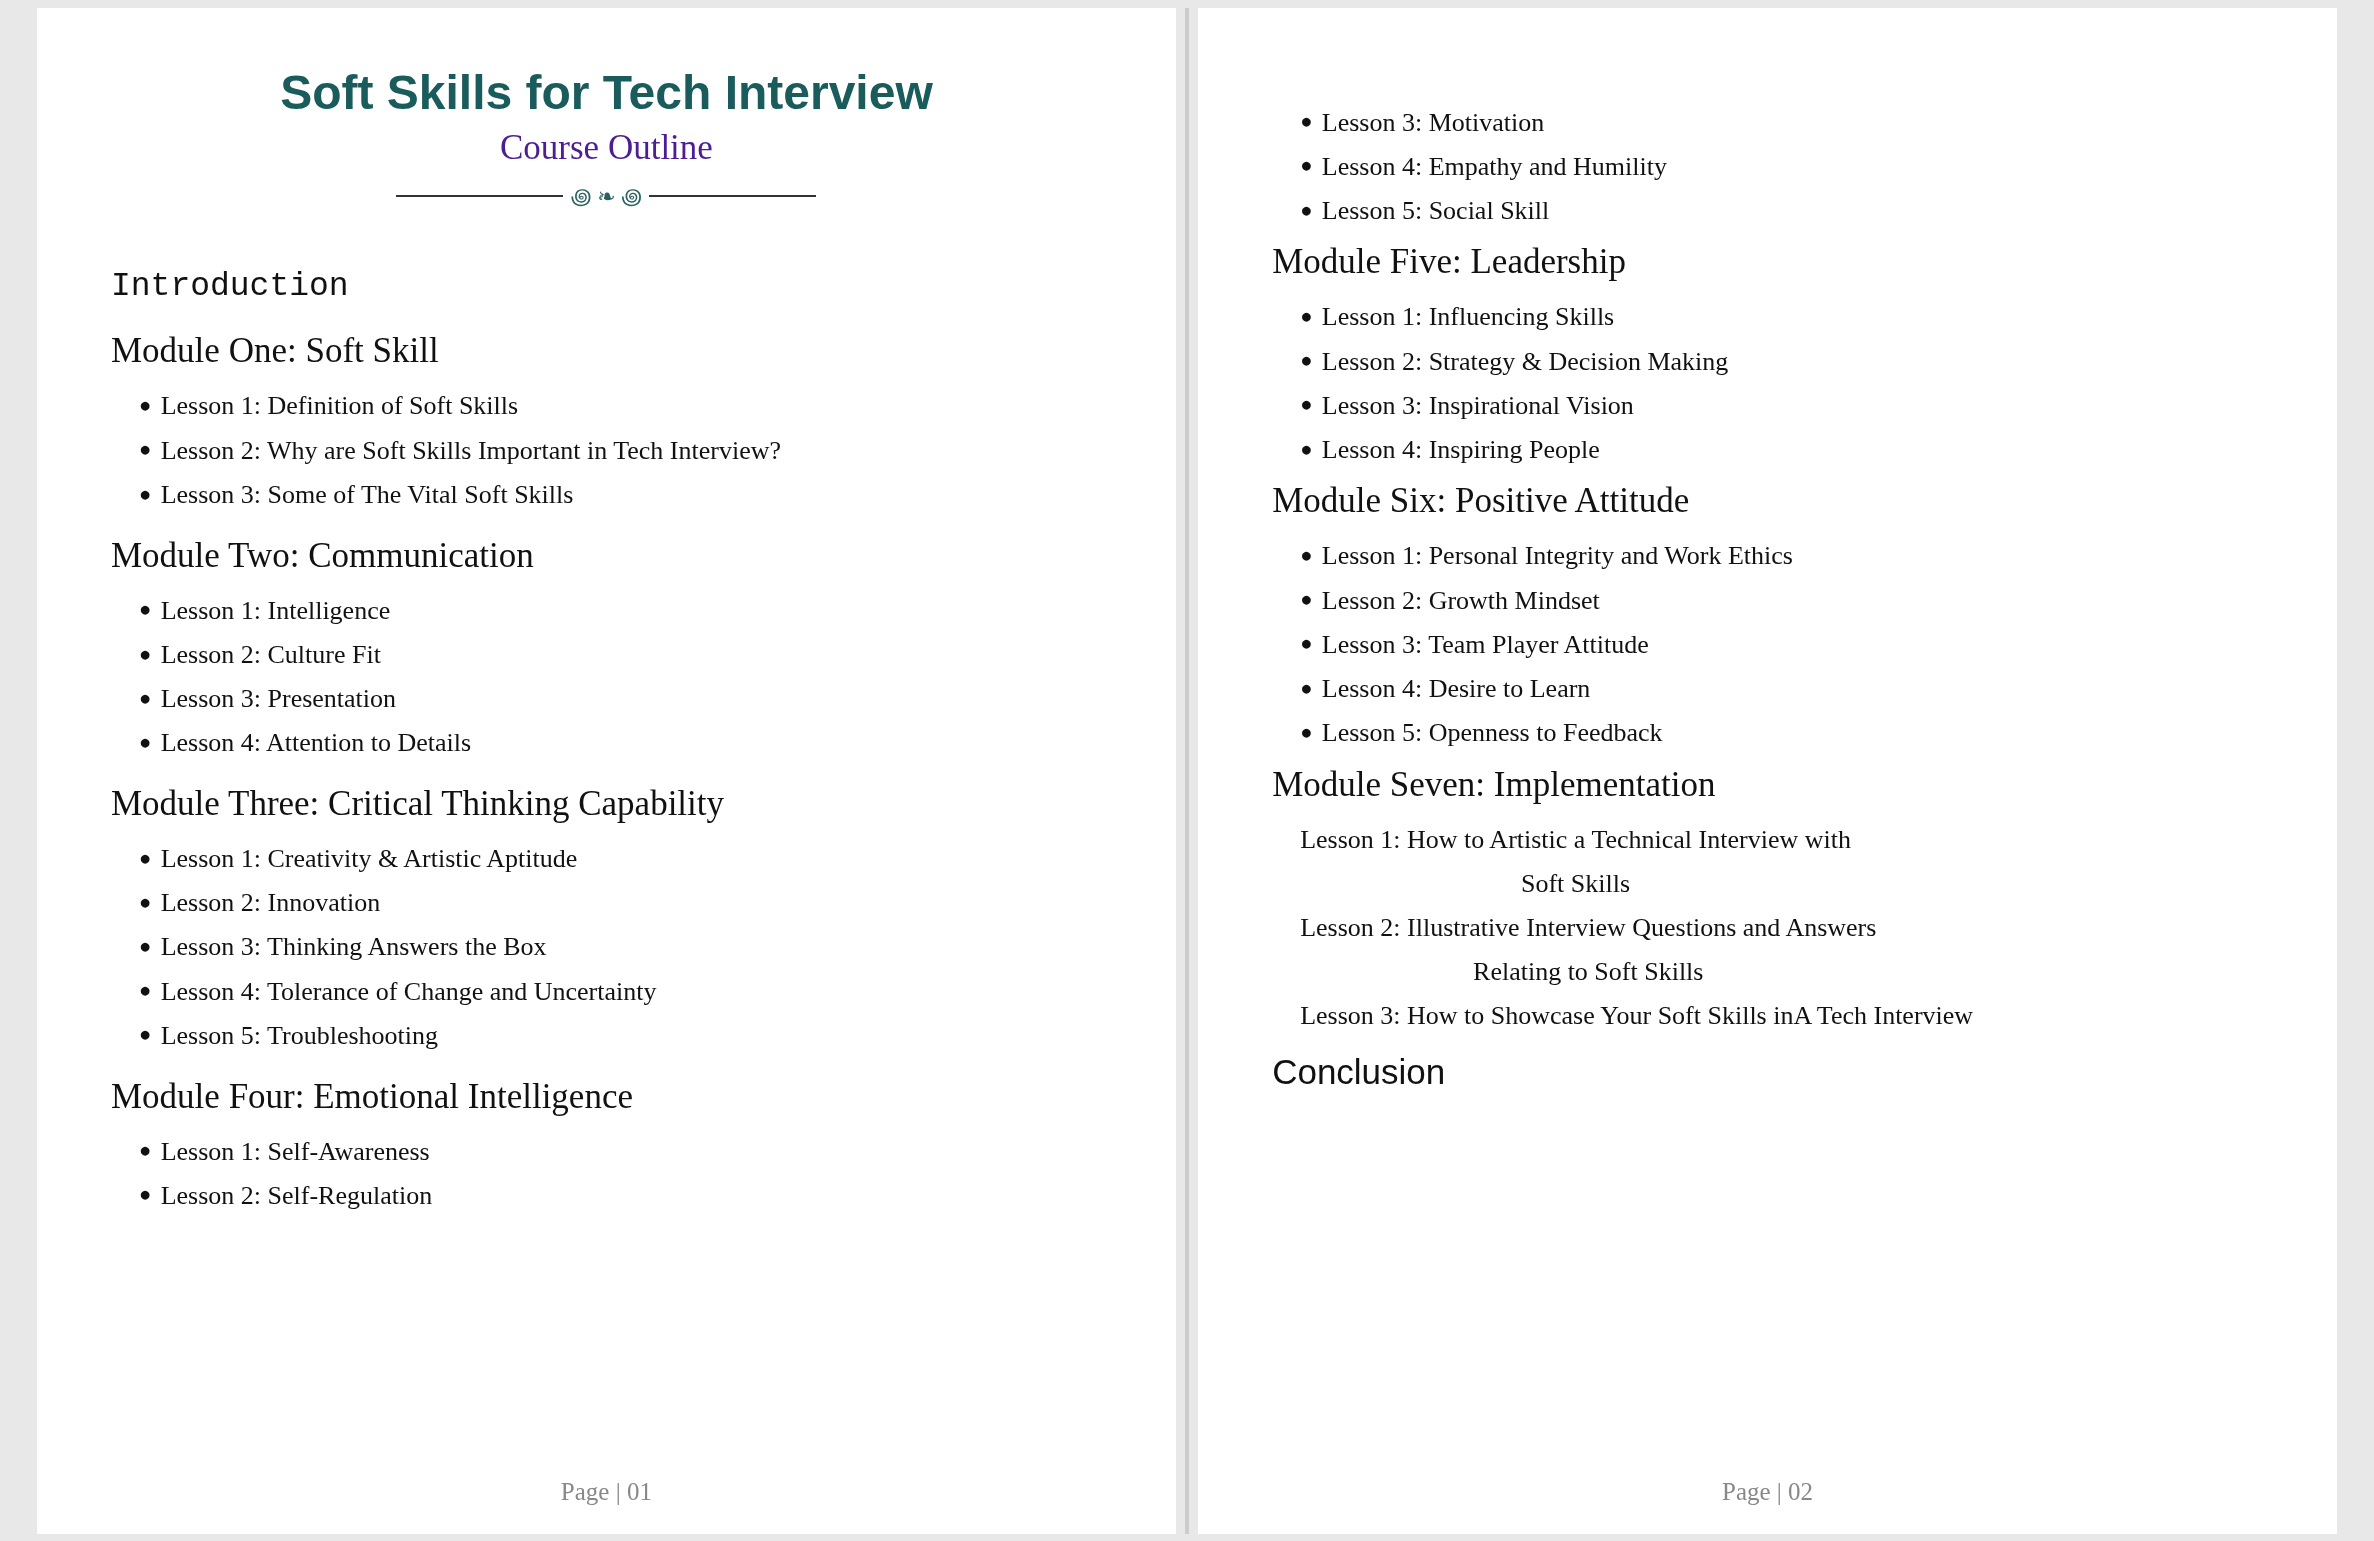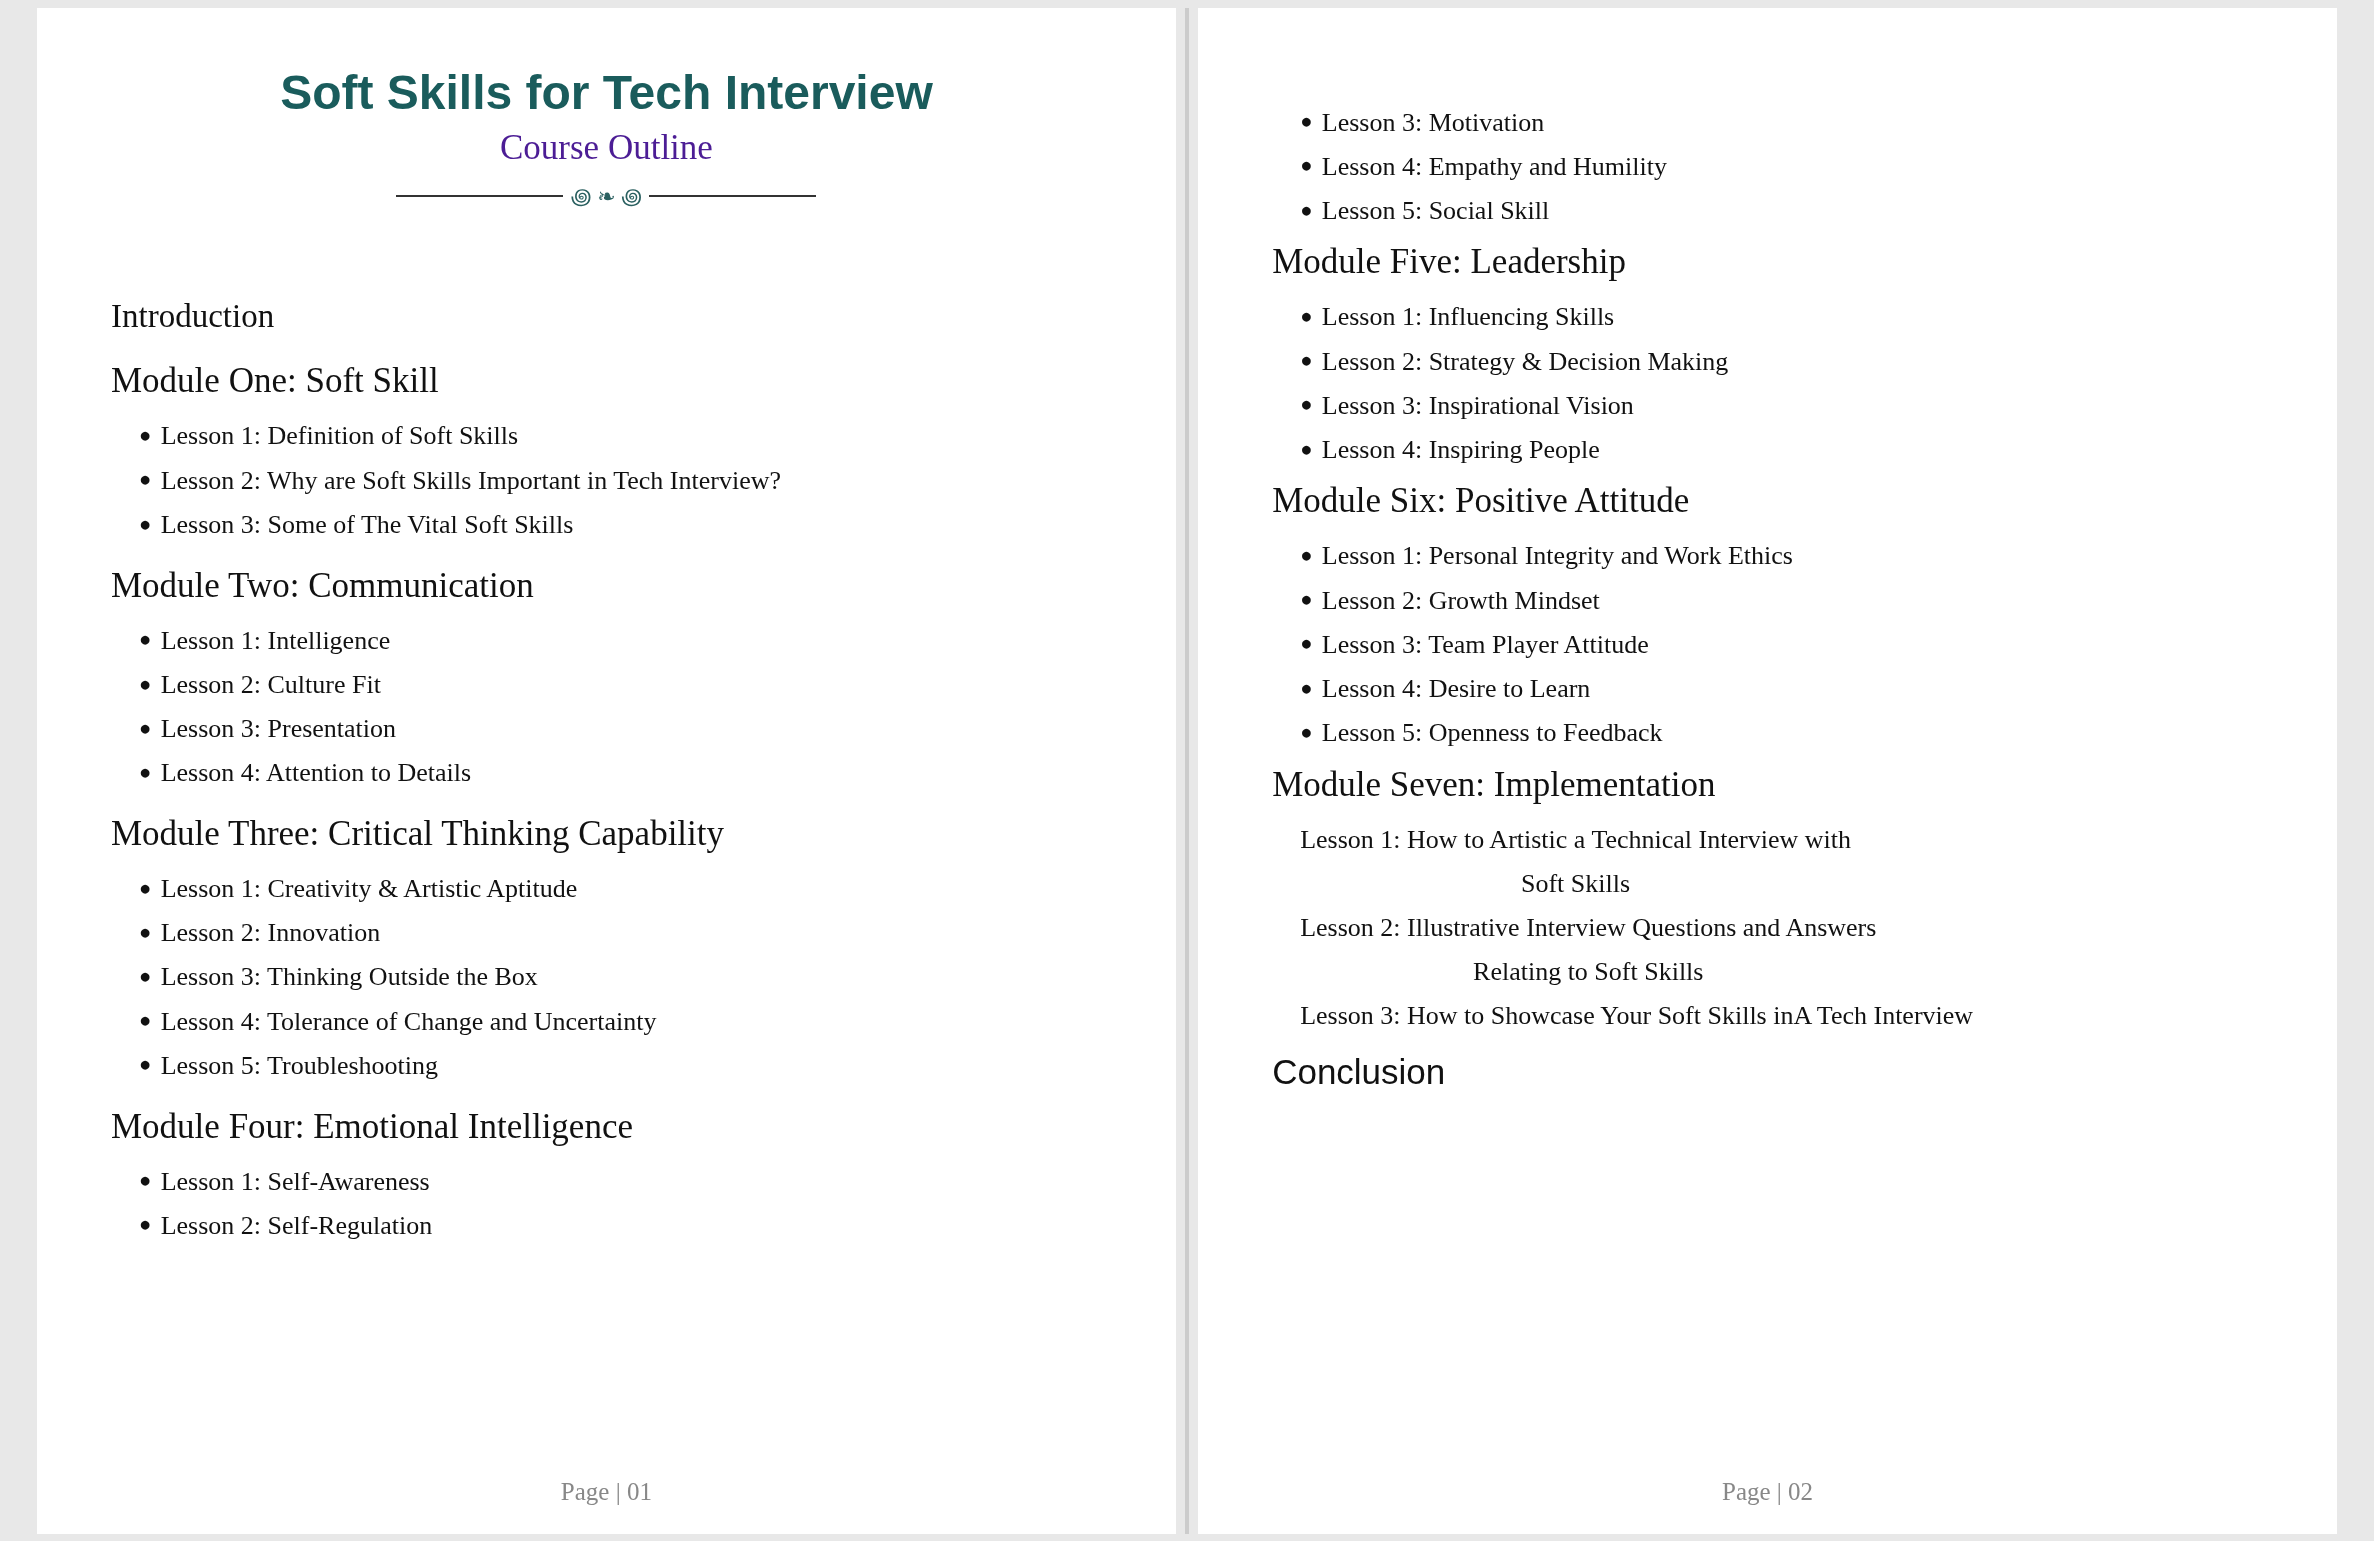--- a/index.html
+++ b/index.html
@@ -90,25 +90,24 @@
       background: #333;
     }
 
     .ornament-swirl {
       font-size: 22px;
       color: #2a6060;
     }
 
     .section-intro {
       font-size: 33px;
-      font-family: Liberation Serif, serif;
+      font-family: Liberation Mono, monospace;
       color: #111;
       margin-bottom: 16.7px;
       font-weight: normal;
-      margin-top: 30px;
     }
 
     .module-heading {
       font-size: 35px;
       font-family: Georgia, serif;
       color: #111;
       margin-bottom: 13px;
       margin-top: 9.3px;
       font-weight: normal;
     }
@@ -212,21 +211,21 @@
       <li>Lesson 1: Intelligence</li>
       <li>Lesson 2: Culture Fit</li>
       <li>Lesson 3: Presentation</li>
       <li>Lesson 4: Attention to Details</li>
     </ul>
 
     <div class="module-heading">Module Three: Critical Thinking Capability</div>
     <ul class="lesson-list">
       <li>Lesson 1: Creativity &amp; Artistic Aptitude</li>
       <li>Lesson 2: Innovation</li>
-      <li>Lesson 3: Thinking Outside the Box</li>
+      <li>Lesson 3: Thinking Answers the Box</li>
       <li>Lesson 4: Tolerance of Change and Uncertainty</li>
       <li>Lesson 5: Troubleshooting</li>
     </ul>
 
     <div class="module-heading">Module Four: Emotional Intelligence</div>
     <ul class="lesson-list">
       <li>Lesson 1: Self-Awareness</li>
       <li>Lesson 2: Self-Regulation</li>
     </ul>
 

